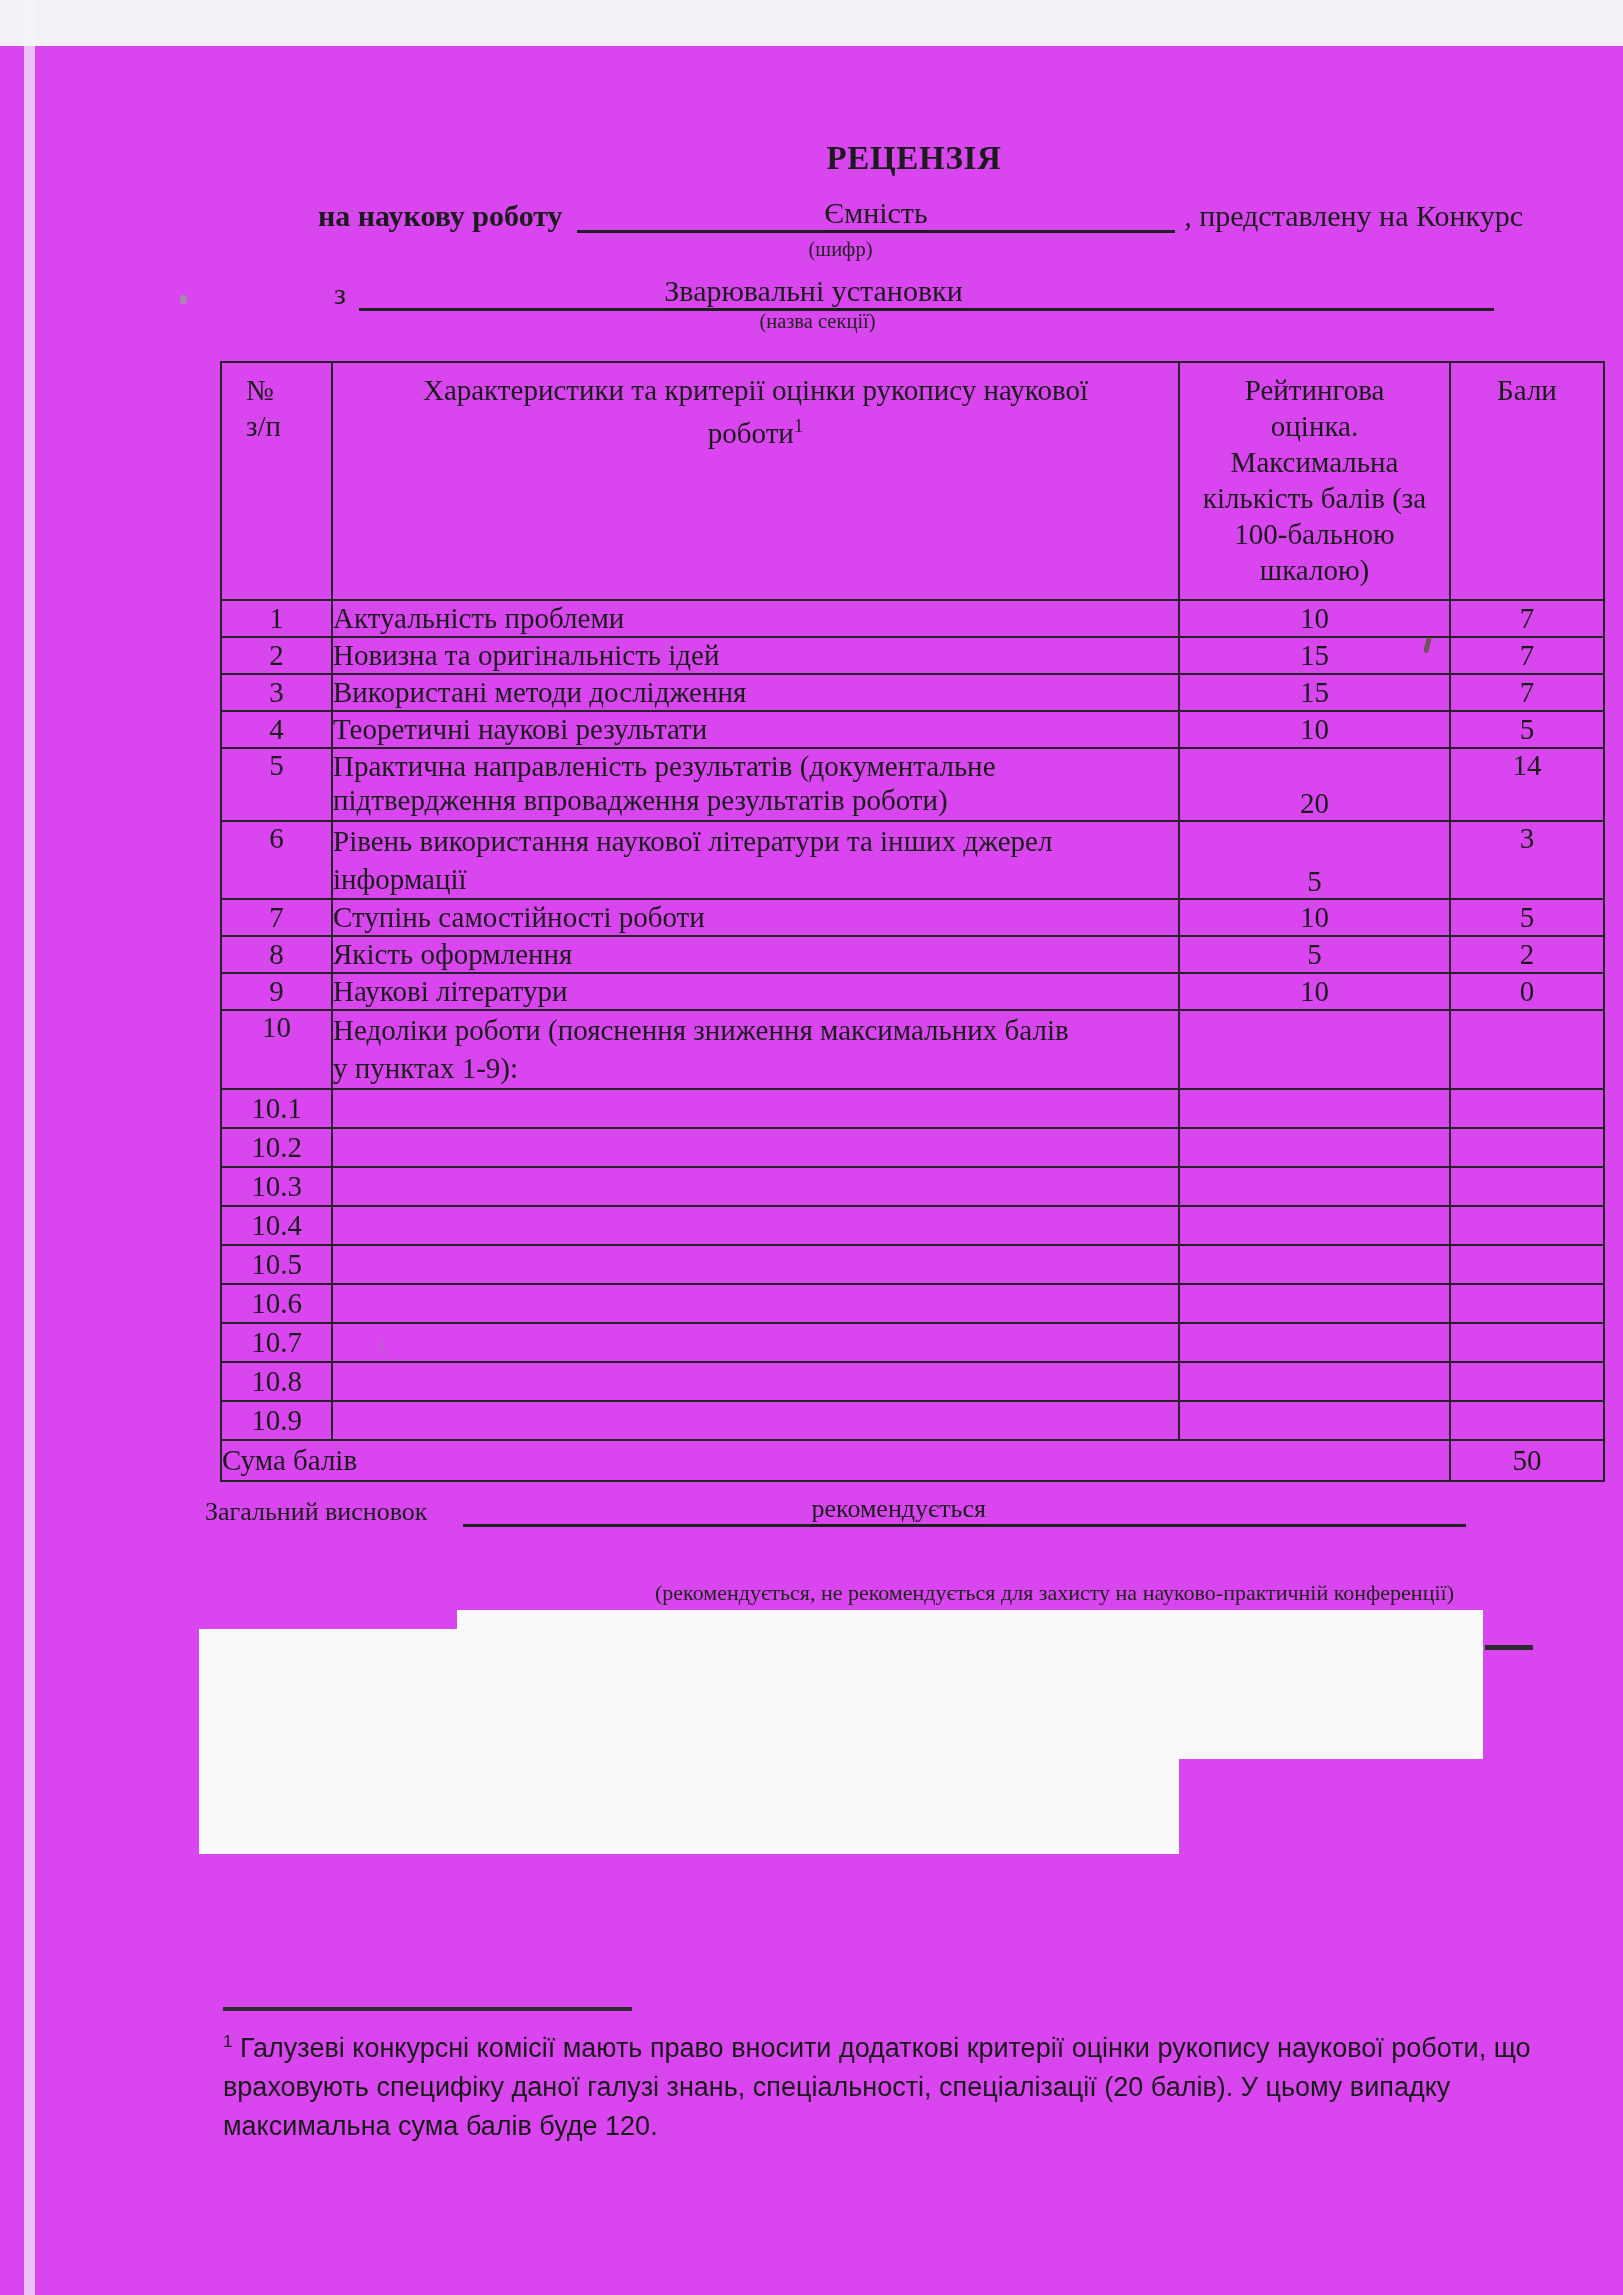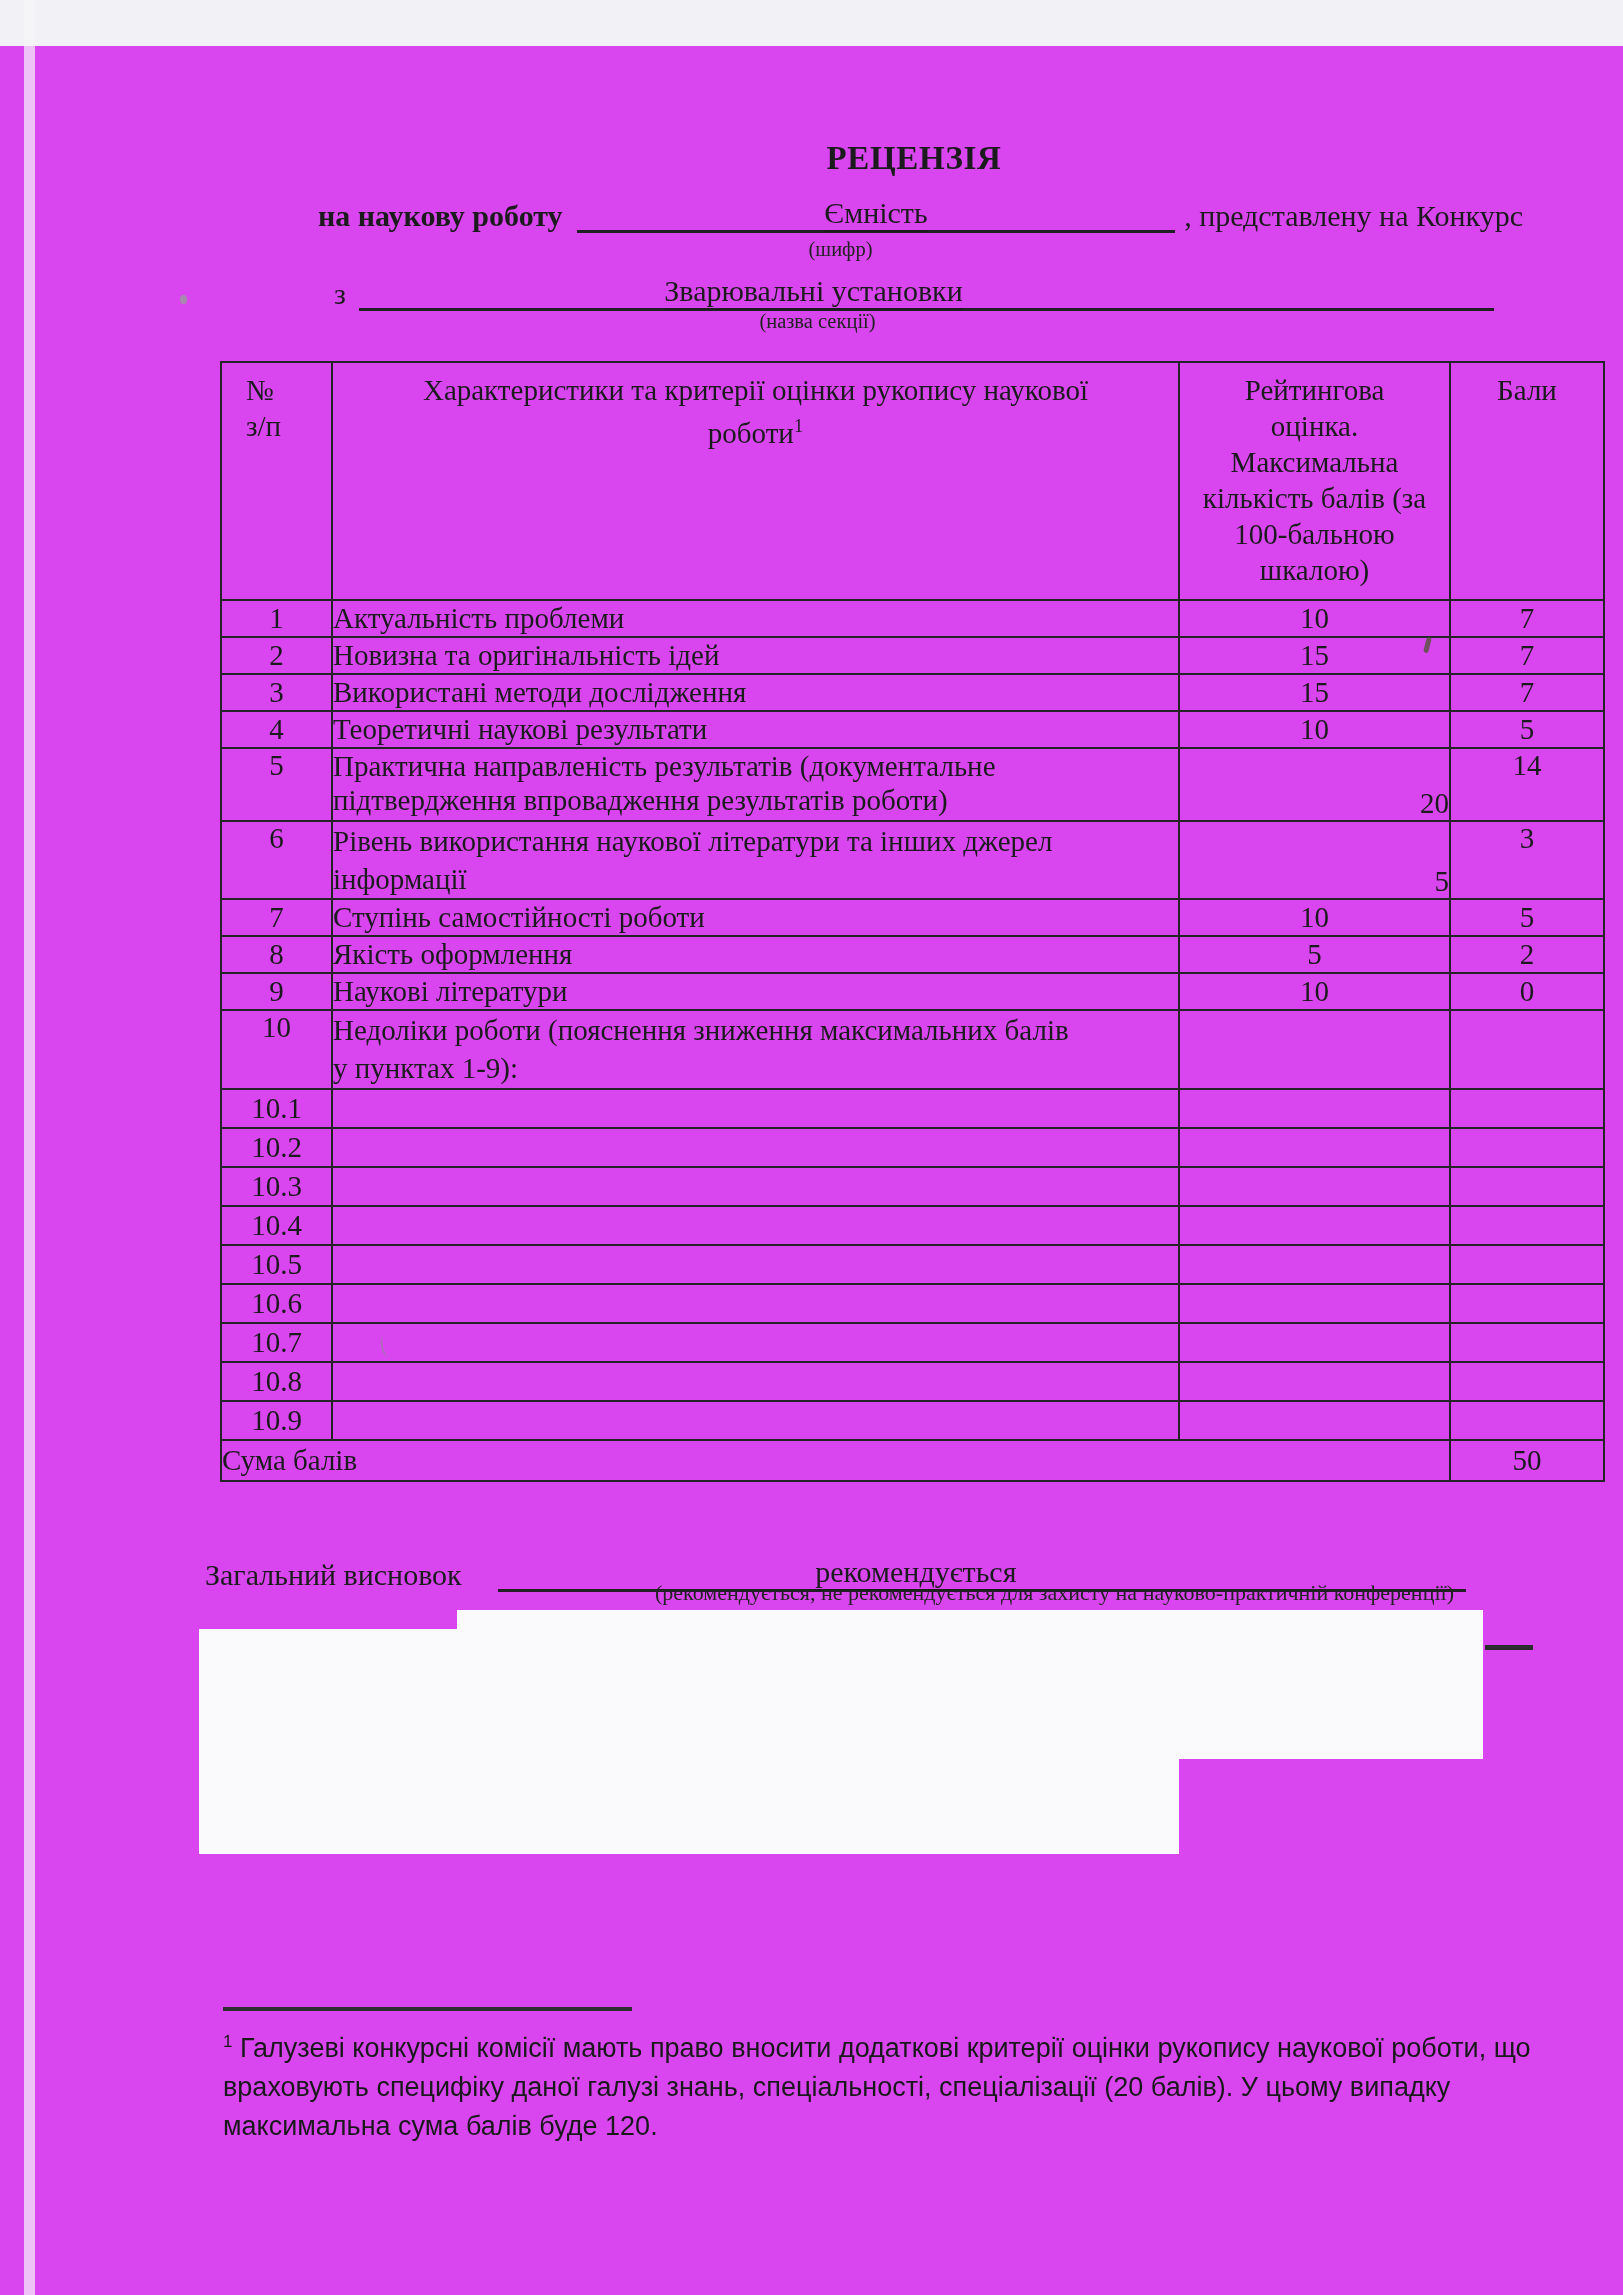--- a/index.html
+++ b/index.html
@@ -42,26 +42,26 @@
   tr.ra{height:37px;}
   tr.r5{height:73px;}
   tr.r6{height:78px;}
   tr.rd{height:79px;}
   tr.re{height:39px;}
   tr.rsum{height:41px;}
   .c-num{text-align:center;}
   .c-text{text-align:left;padding:1.3px 9.3px;}
   .c-max,.c-score{text-align:center;}
   .v-top{vertical-align:top;padding-top:4px;}
-  .v-bot{vertical-align:bottom;padding-bottom:8px;text-align:right;}
+  .v-bot{vertical-align:bottom;padding-bottom:8px;}
   .tl{display:inline-block;max-width:748px;line-height:34px;}
   tr.r6 .tl,tr.rd .tl{line-height:38px;}
   .sum-label{text-align:left;padding-left:9.3px;}
 
-  .concl{left:205px;right:157px;top:1550px;height:42px;font-size:30px;position:absolute;
+  .concl{left:205px;right:157px;top:1485px;height:42px;font-size:26px;position:absolute;
          display:flex;align-items:flex-end;}
   .concl .blank{margin-left:36px;}
 
   .wp{position:absolute;background:#fafafc;}
   .wp1{left:457px;top:1610px;width:1026px;height:149px;}
   .wp2{left:199px;top:1629px;width:980px;height:225px;}
   .dash{position:absolute;left:1485px;top:1645px;width:48px;height:4.6px;background:#2c2c2e;}
   .speck{position:absolute;left:180px;top:295px;width:6.6px;height:9.3px;background:#9a9aa0;
          border-radius:50%;opacity:.8;}
   .comma-mark{position:absolute;left:1425px;top:637px;width:4.6px;height:16px;background:#55553a;

